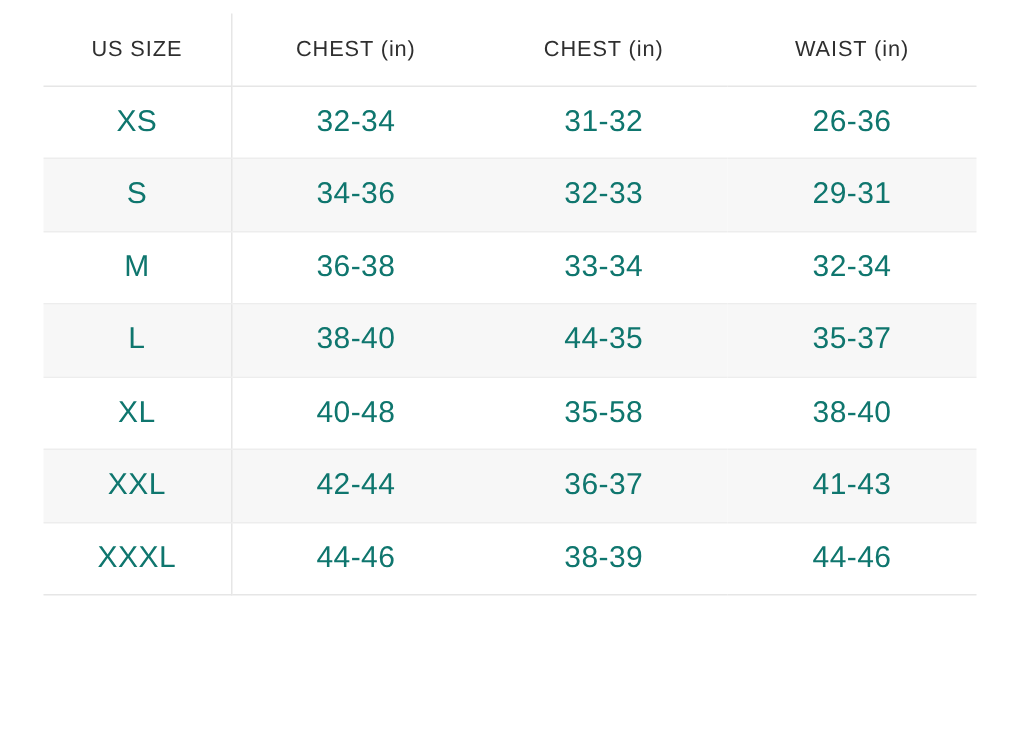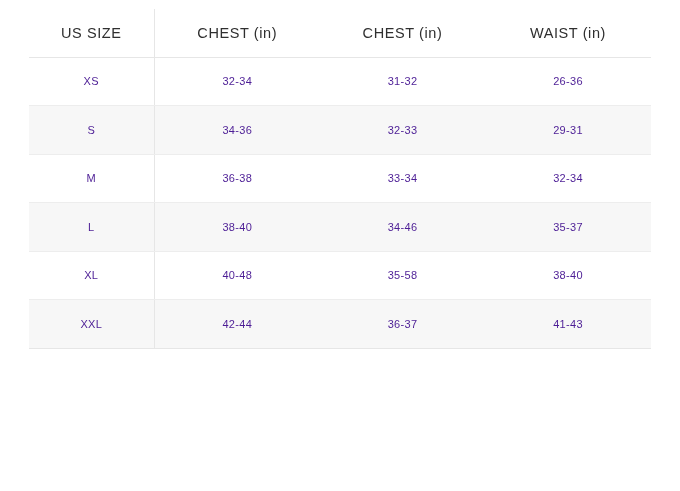--- a/index.html
+++ b/index.html
@@ -47,23 +47,23 @@
     font-weight: normal;
     border: 0;
   }
   table.size-table thead th {
     font-size: 14.5px;
     letter-spacing: 0.6px;
     color: #2f2f2f;
     border-bottom: 1px solid #e6e6e6;
   }
   table.size-table tbody td {
-    font-size: 11px;
+    font-size: 20px;
     letter-spacing: 0.3px;
-    color: #4c1d95;
+    color: #0f766e;
     border-bottom: 1px solid #ededed;
   }
   table.size-table tbody tr.alt td {
     background: #f7f7f7;
   }
   
   table.size-table thead th.divider,
   table.size-table tbody td.divider {
     border-right: 1px solid #e6e6e6;
   }
@@ -109,31 +109,37 @@
         </tr>
         <tr>
           <td class="divider">M</td>
           <td>36-38</td>
           <td>33-34</td>
           <td>32-34</td>
         </tr>
         <tr class="alt">
           <td class="divider">L</td>
           <td>38-40</td>
-          <td>34-46</td>
+          <td>44-35</td>
           <td>35-37</td>
         </tr>
         <tr>
           <td class="divider">XL</td>
           <td>40-48</td>
           <td>35-58</td>
           <td>38-40</td>
         </tr>
         <tr class="alt">
           <td class="divider">XXL</td>
           <td>42-44</td>
           <td>36-37</td>
           <td>41-43</td>
         </tr>
+        <tr>
+          <td class="divider">XXXL</td>
+          <td>44-46</td>
+          <td>38-39</td>
+          <td>44-46</td>
+        </tr>
       </tbody>
     </table>
   </div>
 </div>
 
 </body></html>

